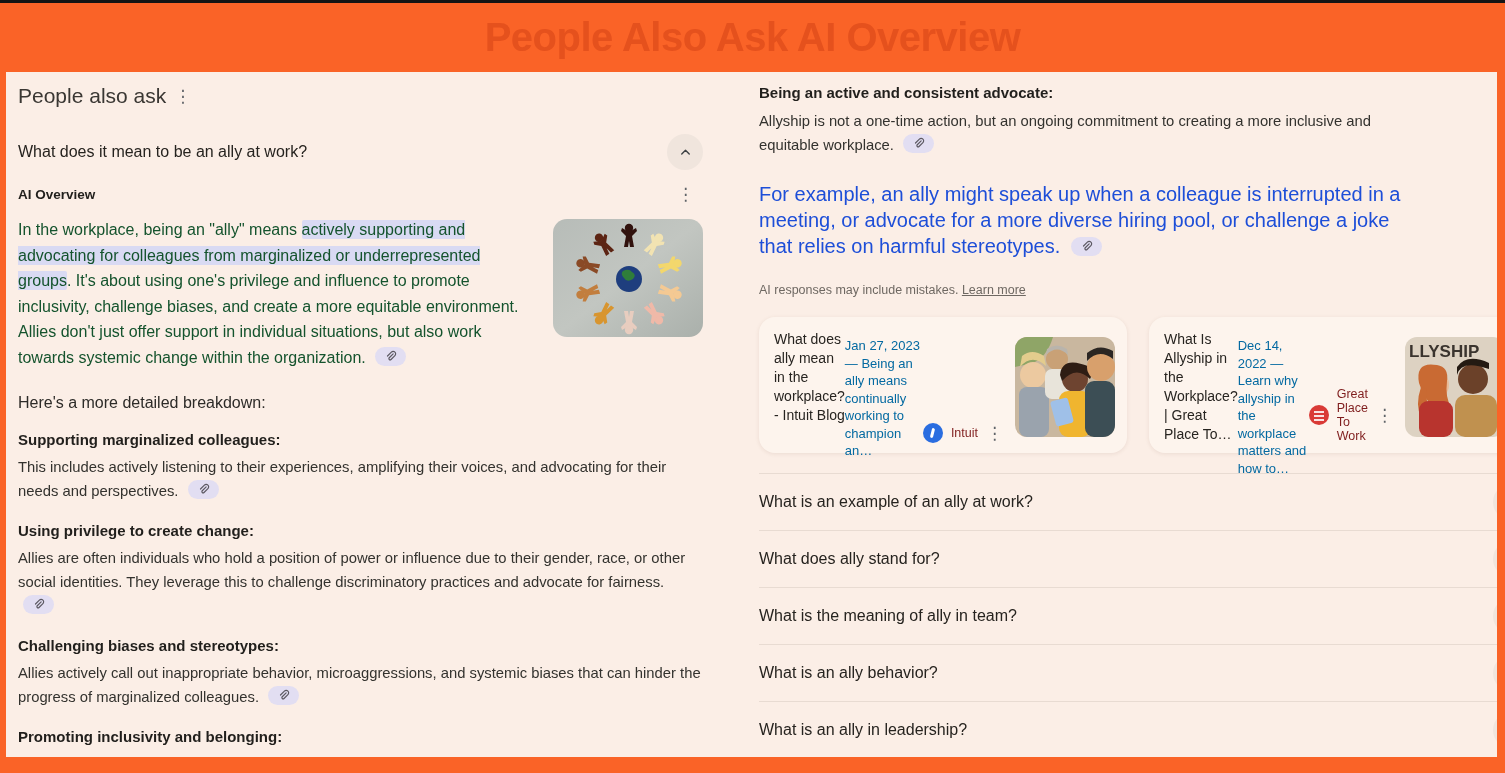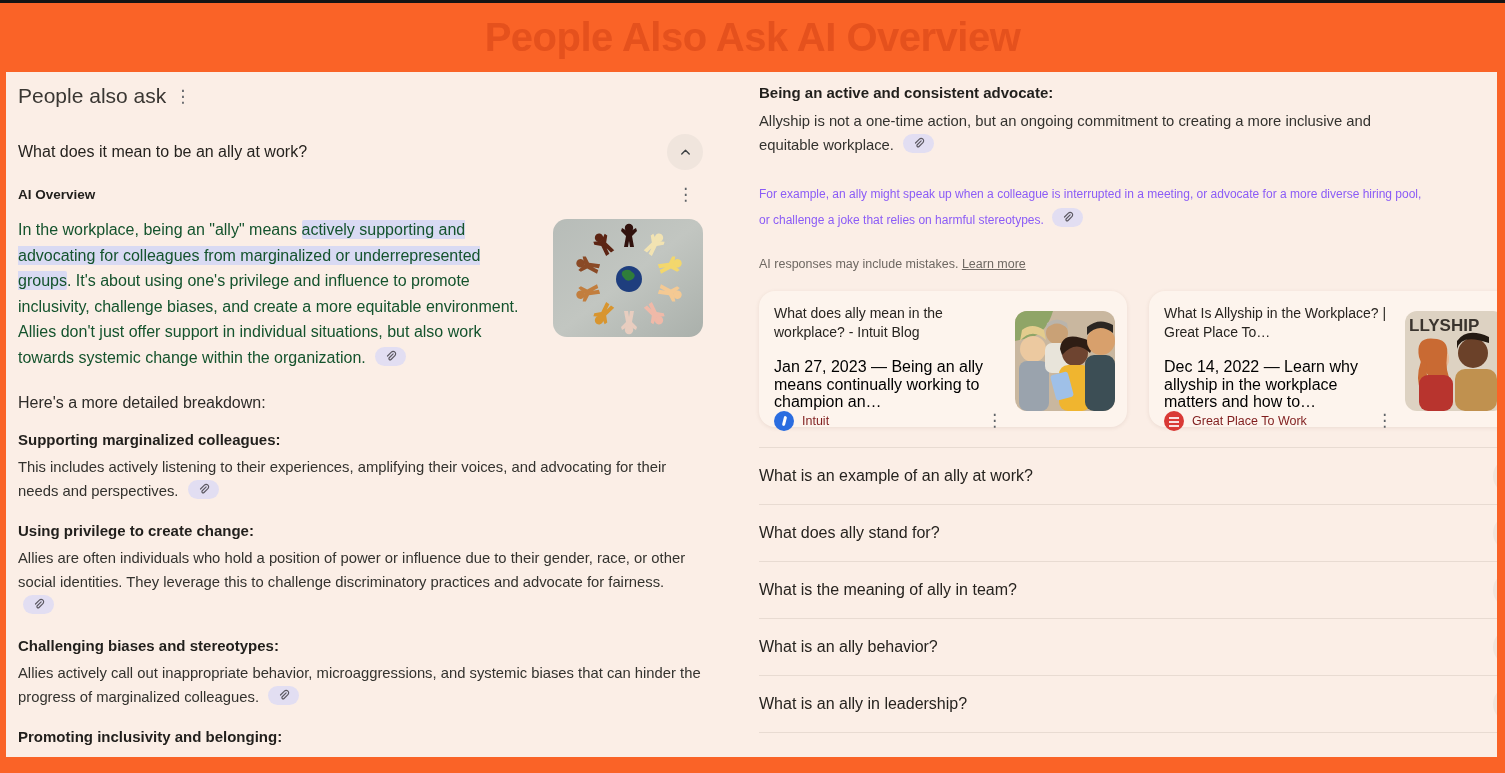--- a/index.html
+++ b/index.html
@@ -36,31 +36,31 @@
           vertical-align:baseline; cursor:pointer; }
 
   .breakdown-title { margin-top:24px; font-size:16px; color:#2d2b28; clear:both; }
   .section-h { margin-top:19px; font-size:15px; font-weight:bold; color:#211f1c; }
   .section-b { margin-top:7px; font-size:14.8px; line-height:24px; color:#33322e; max-width:690px; }
 
   
   .col-right { flex:1 1 auto; margin-left:34px; padding:10px 16px 0 14px; color:#2d2b28; position:relative; }
   .r-section-h { margin-top:2px; font-size:15px; font-weight:bold; color:#211f1c; }
   .r-section-b { margin-top:8px; font-size:14.8px; line-height:24px; max-width:660px; color:#33322e; }
-  .example-p { margin-top:24px; font-size:12px; line-height:26px; max-width:665px; color:#8b5cf6; }
+  .example-p { margin-top:24px; font-size:20px; line-height:26px; max-width:665px; color:#1d4ed8; }
   .disclaimer { margin-top:24px; font-size:12.5px; color:#6e6862; }
   .disclaimer a { color:#6e6862; text-decoration:underline; cursor:pointer; }
 
   .cards { margin-top:20px; display:flex; gap:22px; width:770px; }
   .card { flex:0 0 368px; height:136px; background:#fdf4ed; border-radius:16px;
           padding:13px 12px 10px 15px; display:flex; gap:12px;
           box-shadow:0 1px 4px rgba(99,63,38,0.10); cursor:pointer; }
-  .card-main { flex:1 1 auto; display:flex; flex-direction:column; min-width:0; }
+  .card-main { flex:1 1 auto; display:flex; flex-direction:row; min-width:0; }
   .card-title { font-size:14px; line-height:19px; color:#272420; }
-  .card-snippet { margin-top:16px; font-size:16px; line-height:17.5px; color:#000000; }
+  .card-snippet { margin-top:7px; font-size:13px; line-height:17.5px; color:#0369a1; }
   .card-src { margin-top:auto; display:flex; align-items:center; gap:8px; }
   .src-name { font-size:12.5px; color:#7f1d1d; flex:1 1 auto; }
   .src-icon { width:20px; height:20px; border-radius:50%; flex:none; position:relative; }
   .src-icon.intuit { background:#2a6de0; }
   .src-icon.intuit::after { content:""; position:absolute; left:8.5px; top:5px; width:3px; height:10px;
                             background:#fff; border-radius:2px; transform:rotate(14deg); }
   .src-icon.gptw { background:#d93a36; }
   .src-icon.gptw::after { content:""; position:absolute; left:5px; top:6px; width:10px; height:2px;
                           background:#fff; box-shadow:0 4px 0 #fff, 0 8px 0 #fff; opacity:.85; }
   .card-thumb { flex:none; border-radius:12px; overflow:hidden; width:100px; height:100px; align-self:center; }

